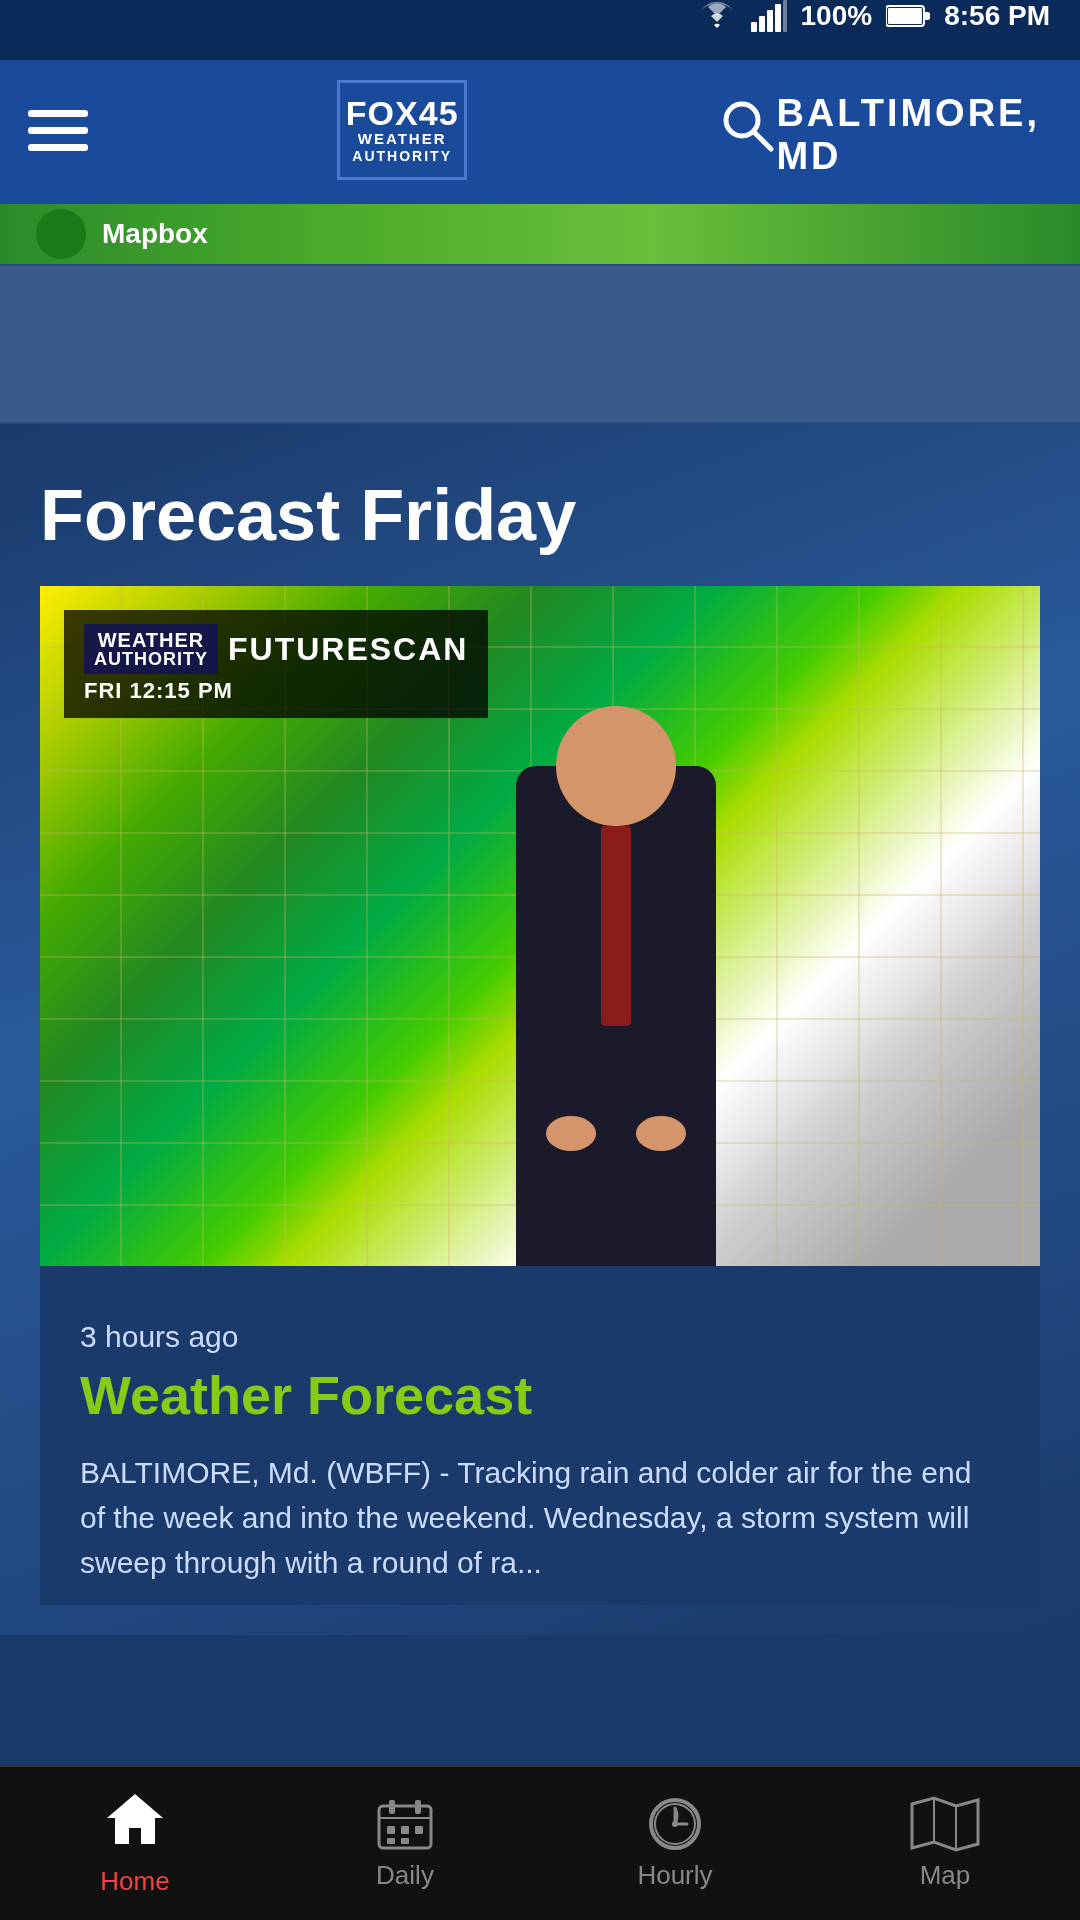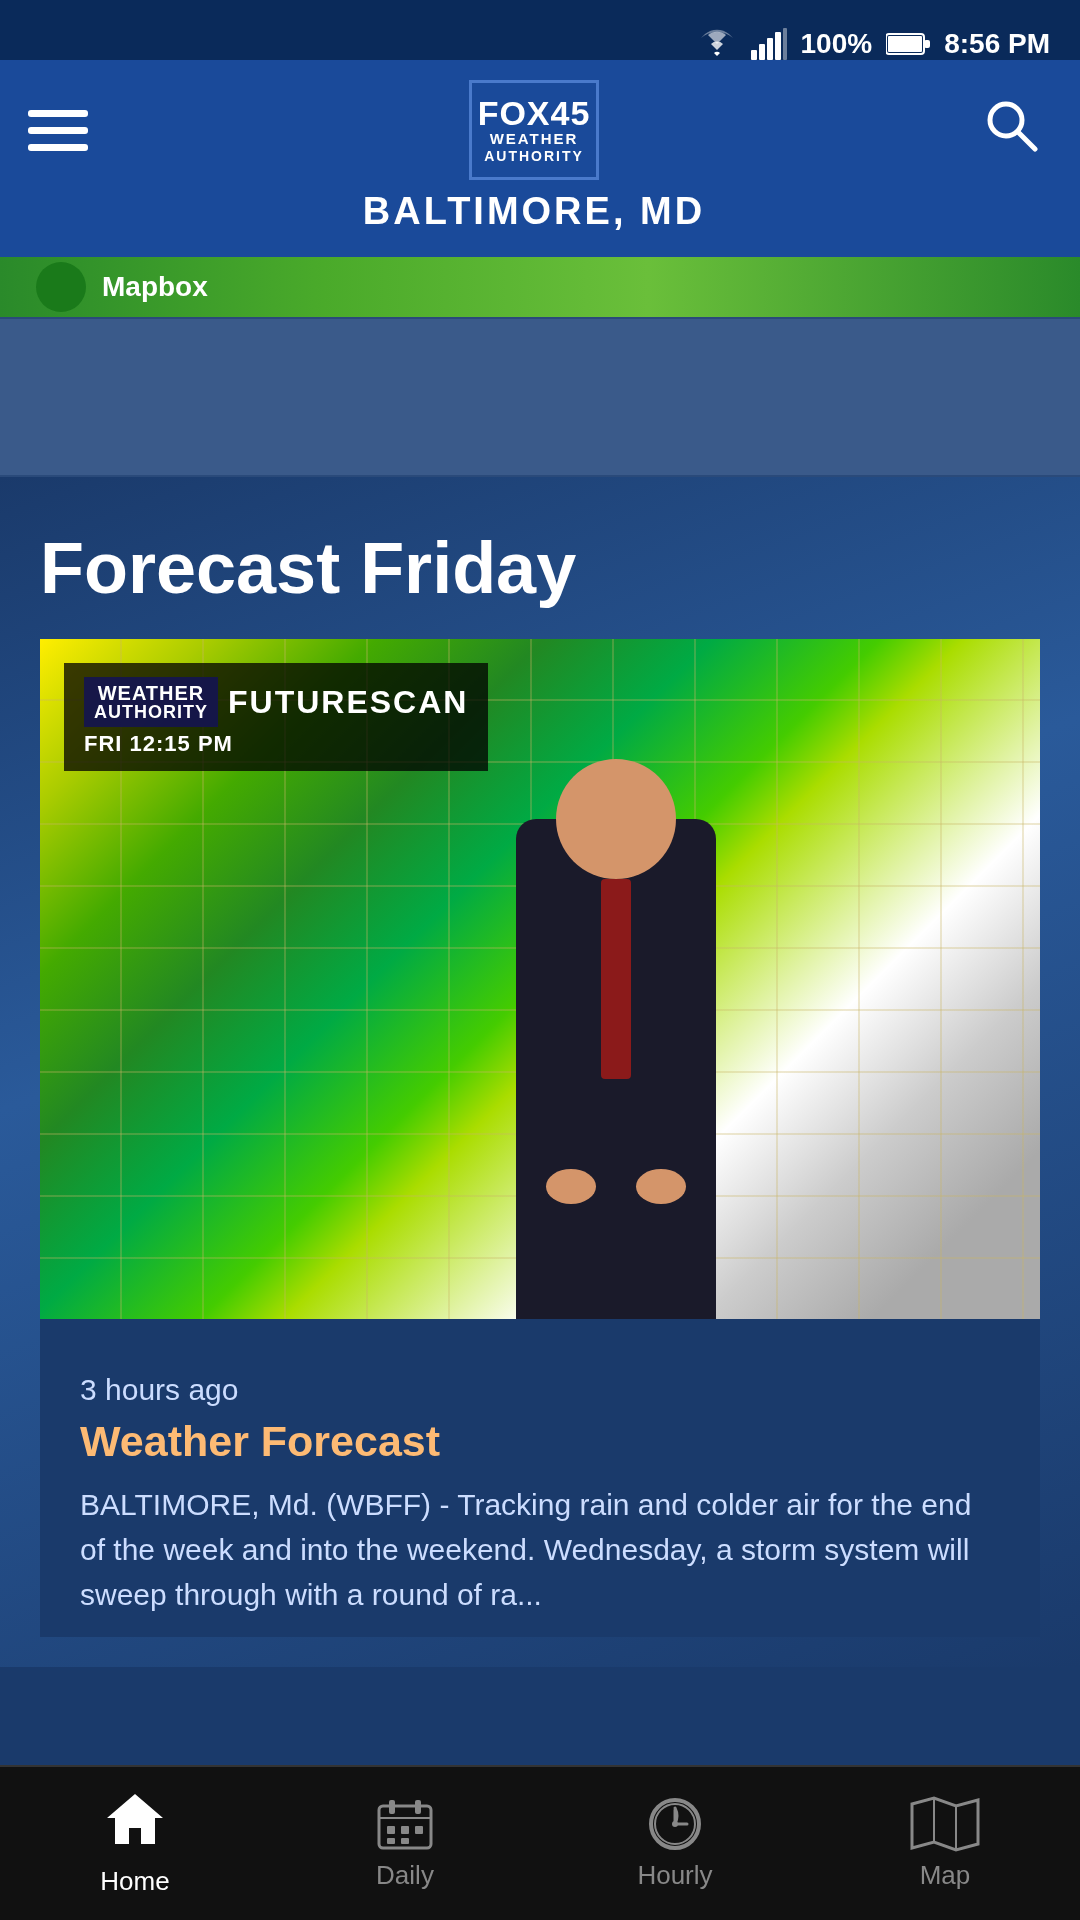--- a/index.html
+++ b/index.html
@@ -13,21 +13,21 @@
       background: #1a3a6b;
       position: relative;
     }
 
     
     .status-bar {
       width: 100%;
       height: 60px;
       background: #0a2a5a;
       display: flex;
-      align-items: flex-end;
+      align-items: flex-start;
       justify-content: flex-end;
       padding: 0 30px;
       gap: 18px;
     }
     .status-bar-icons {
       display: flex;
       align-items: center;
       gap: 14px;
     }
     .status-text {
@@ -35,21 +35,21 @@
       font-size: 28px;
       font-weight: bold;
     }
 
     
     .header {
       width: 100%;
       background: #1a4a9a;
       padding: 20px 40px 24px 28px;
       display: flex;
-      flex-direction: column;
+      flex-direction: row;
       align-items: center;
       position: relative;
     }
     .header-row {
       width: 100%;
       display: flex;
       align-items: center;
       justify-content: space-between;
     }
     .hamburger-icon {
@@ -303,24 +303,24 @@
       background: #1a3a6b;
       padding: 30px 40px 20px 40px;
     }
     .video-time {
       color: #ccddff;
       font-size: 30px;
       margin-bottom: 10px;
       margin-top: 24px;
     }
     .video-headline {
-      color: #fdba74;
-      font-size: 43px;
-      font-weight: bold;
-      margin-bottom: 16px;
+      color: #84cc16;
+      font-size: 54px;
+      font-weight: bold;
+      margin-bottom: 24px;
     }
     .video-description {
       color: #ccddff;
       font-size: 30px;
       line-height: 1.5;
     }
 
     
     .bottom-nav {
       position: absolute;
@@ -339,21 +339,21 @@
       align-items: center;
       gap: 8px;
       cursor: pointer;
       width: 25%;
     }
     .nav-label {
       font-size: 26px;
       color: #888;
     }
     .nav-label.active {
-      color: #ffffff;
+      color: #ef4444;
       margin-top: 12px;
     }
   </style>
 </head>
 <body>
 
 <div class="status-bar">
   <div class="status-bar-icons">
 
     <svg width="40" height="32" viewBox="0 0 40 32" fill="white">

